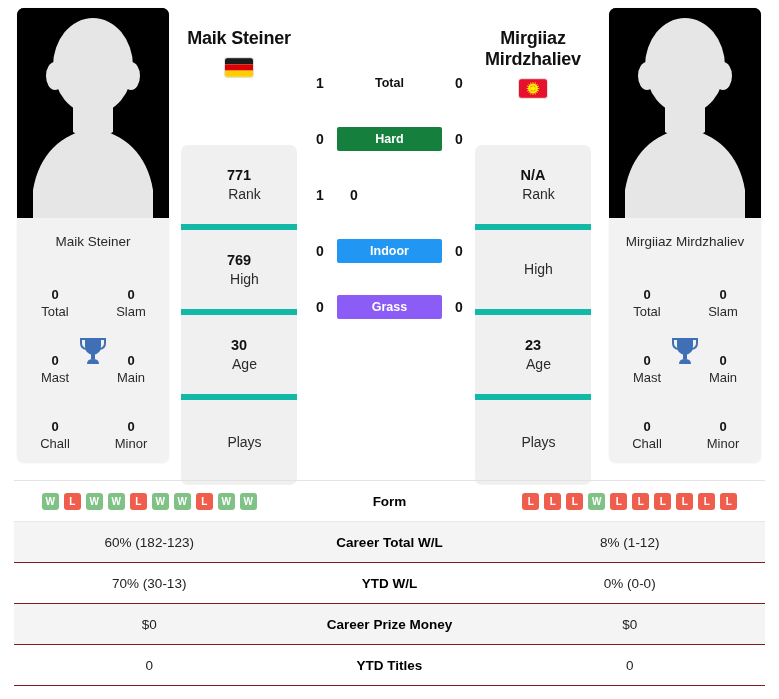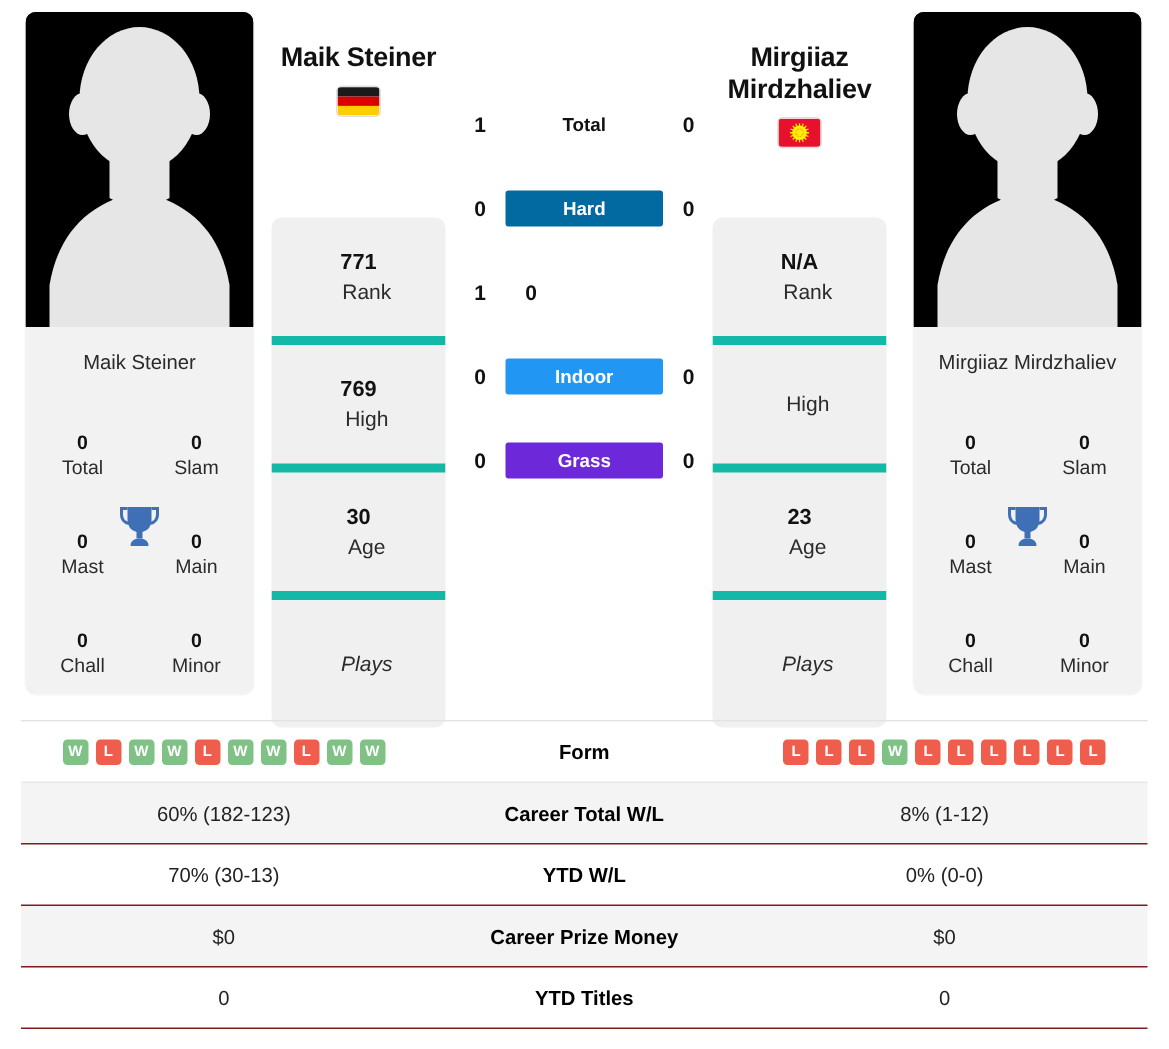--- a/index.html
+++ b/index.html
@@ -103,21 +103,21 @@
   .info-col.right { left: 475px; }
   .info-cell {
     height: 85px;
     display: flex;
     flex-direction: column;
     align-items: center;
     justify-content: center;
     border-bottom: 6px solid #14b8a6;
     line-height: 1.3;
   }
-  .info-cell:last-child { border-bottom: none; font-style: italic; }
+  .info-cell:last-child { border-bottom: none; }
   .info-val {
     font-size: 14.5px;
     font-weight: bold;
     color: #111;
   }
   .info-val:empty { display: none; }
   .info-lab {
     font-size: 14px;
     color: #2b2b2b;
     padding-left: 11px;
@@ -413,35 +413,35 @@
     </div>
 
     <div class="h2h" id="h2h-container">
         <div class="h2h-row">
           <div class="h2h-score">1</div>
           <div class="h2h-label plain">Total</div>
           <div class="h2h-score">0</div>
         </div>
         <div class="h2h-row">
           <div class="h2h-score">0</div>
-          <div class="h2h-label" style="background: #0369a1;">Hard</div>
+          <div class="h2h-label" style="background: #15803d;">Hard</div>
           <div class="h2h-score">0</div>
         </div>
         <div class="h2h-row">
           <div class="h2h-score">1</div>
           <div class="h2h-score">0</div>
         </div>
         <div class="h2h-row">
           <div class="h2h-score">0</div>
           <div class="h2h-label" style="background: rgb(33, 150, 243);">Indoor</div>
           <div class="h2h-score">0</div>
         </div>
         <div class="h2h-row">
           <div class="h2h-score">0</div>
-          <div class="h2h-label" style="background: #6d28d9;">Grass</div>
+          <div class="h2h-label" style="background: #8b5cf6;">Grass</div>
           <div class="h2h-score">0</div>
         </div>
       </div>
 
   </div>
 
   <div class="stats-table" id="stats-table">
       <div class="st-row form-row">
         <div class="st-left">
           <div class="form-list">

